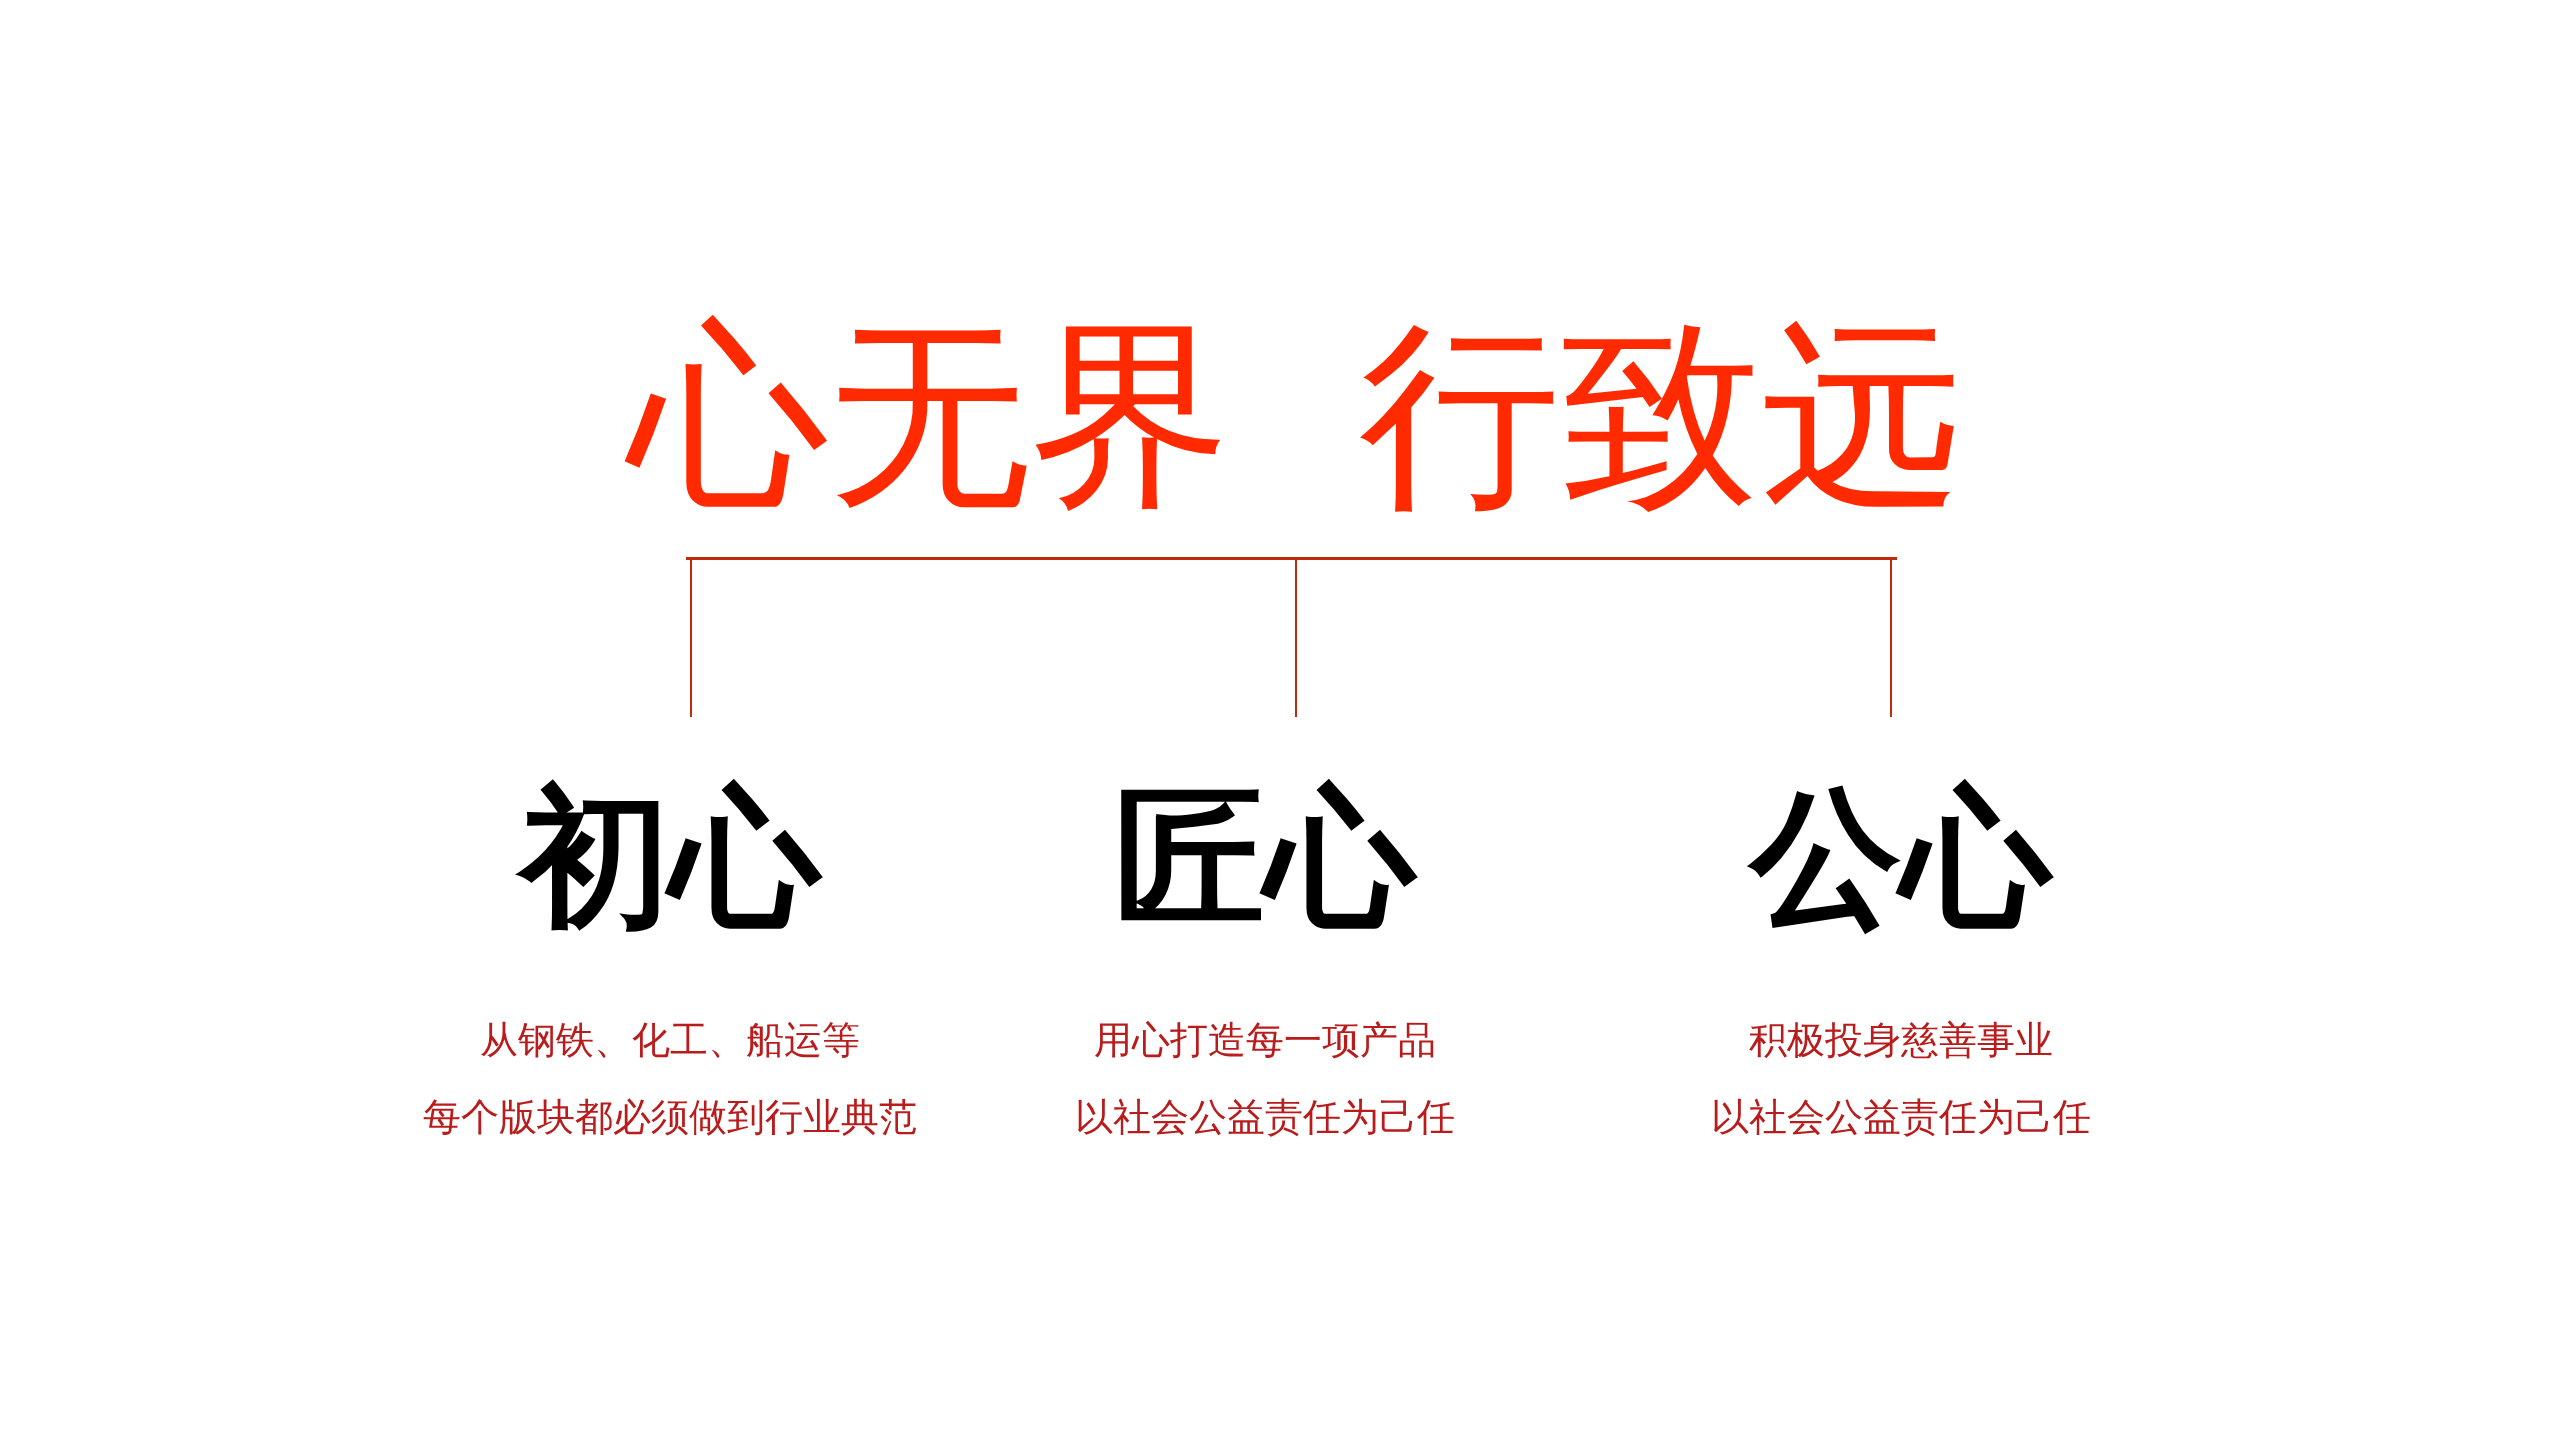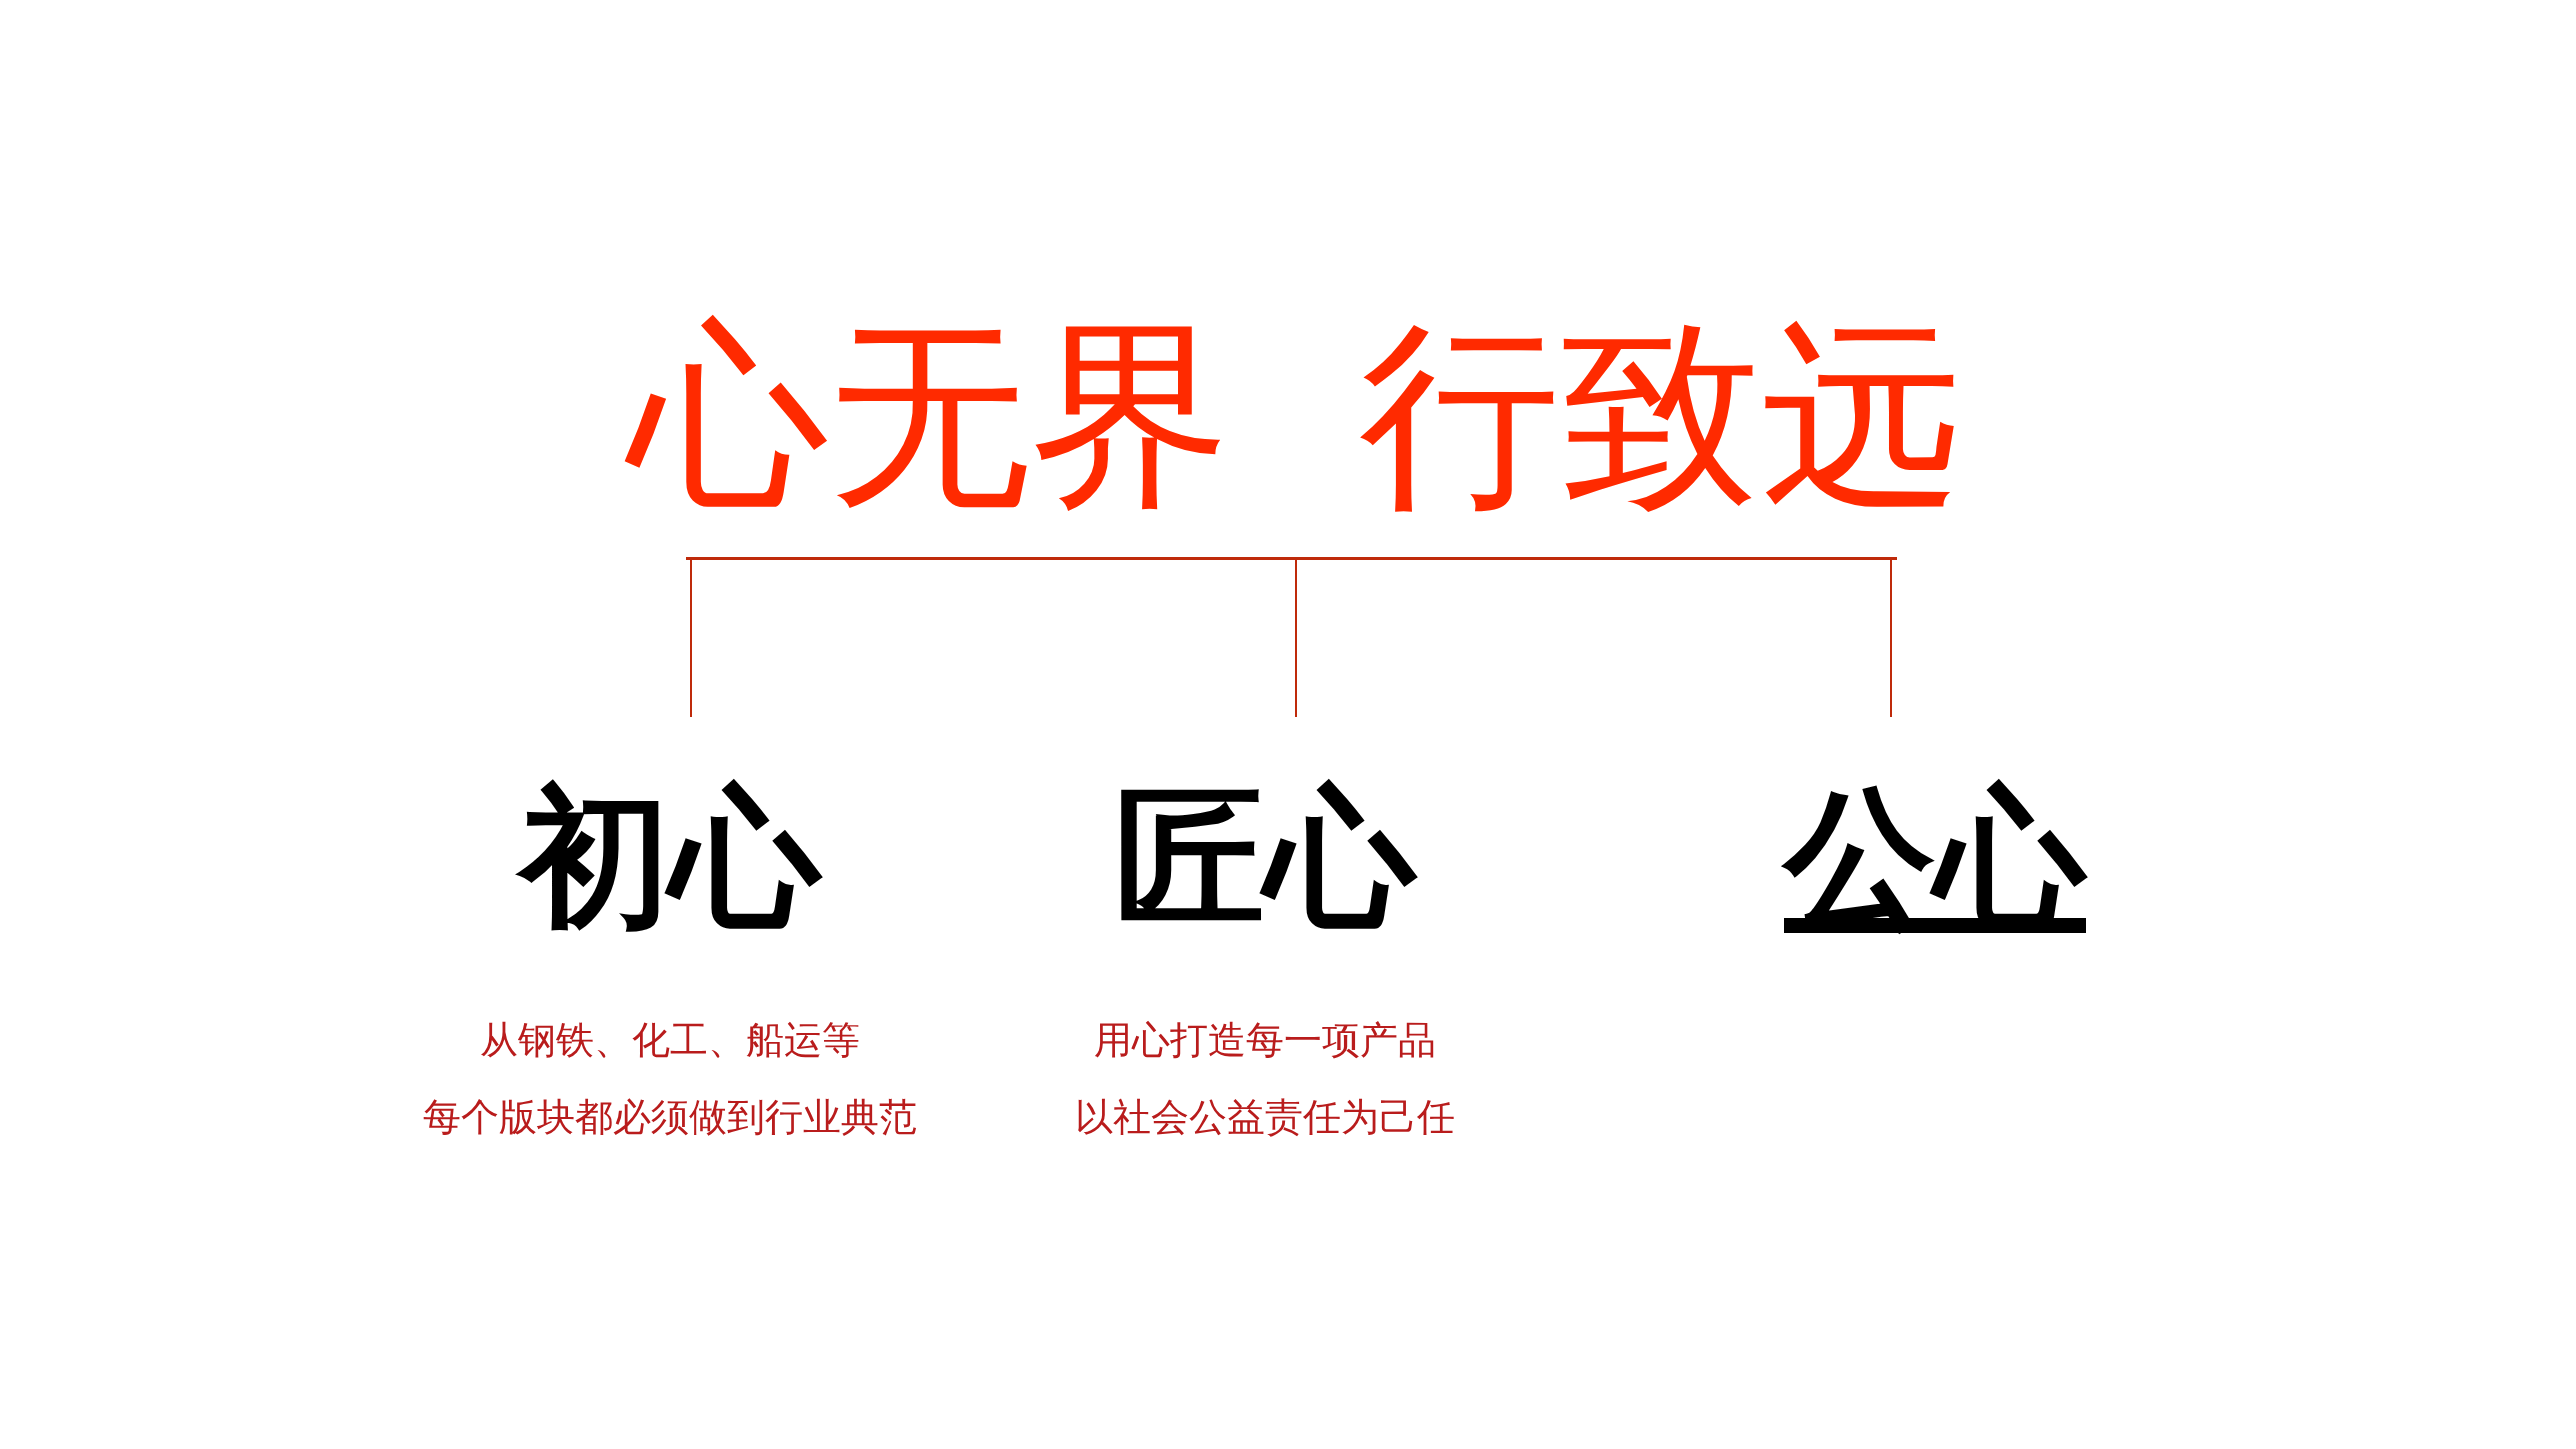--- a/index.html
+++ b/index.html
@@ -91,16 +91,20 @@
 </div>
 
 <div class="col" style="left:896px;">
   <div class="col-heading">匠心</div>
   <div class="col-lines">
     <div class="col-line">用心打造每一项产品</div>
     <div class="col-line">以社会公益责任为己任</div>
   </div>
 </div>
 
-<div class="col" style="left:1566px;text-decoration:underline;">
+<div class="col" style="left:1532px;">
   <div class="col-heading">公心</div>
+  <div class="col-lines">
+    <div class="col-line">积极投身慈善事业</div>
+    <div class="col-line">以社会公益责任为己任</div>
+  </div>
 </div>
 
 
 </body></html>

